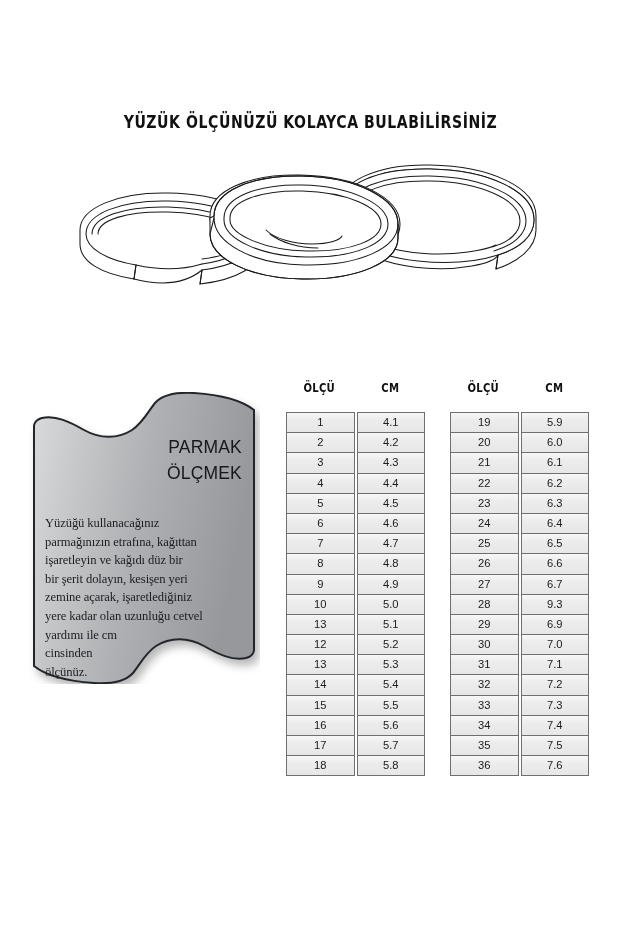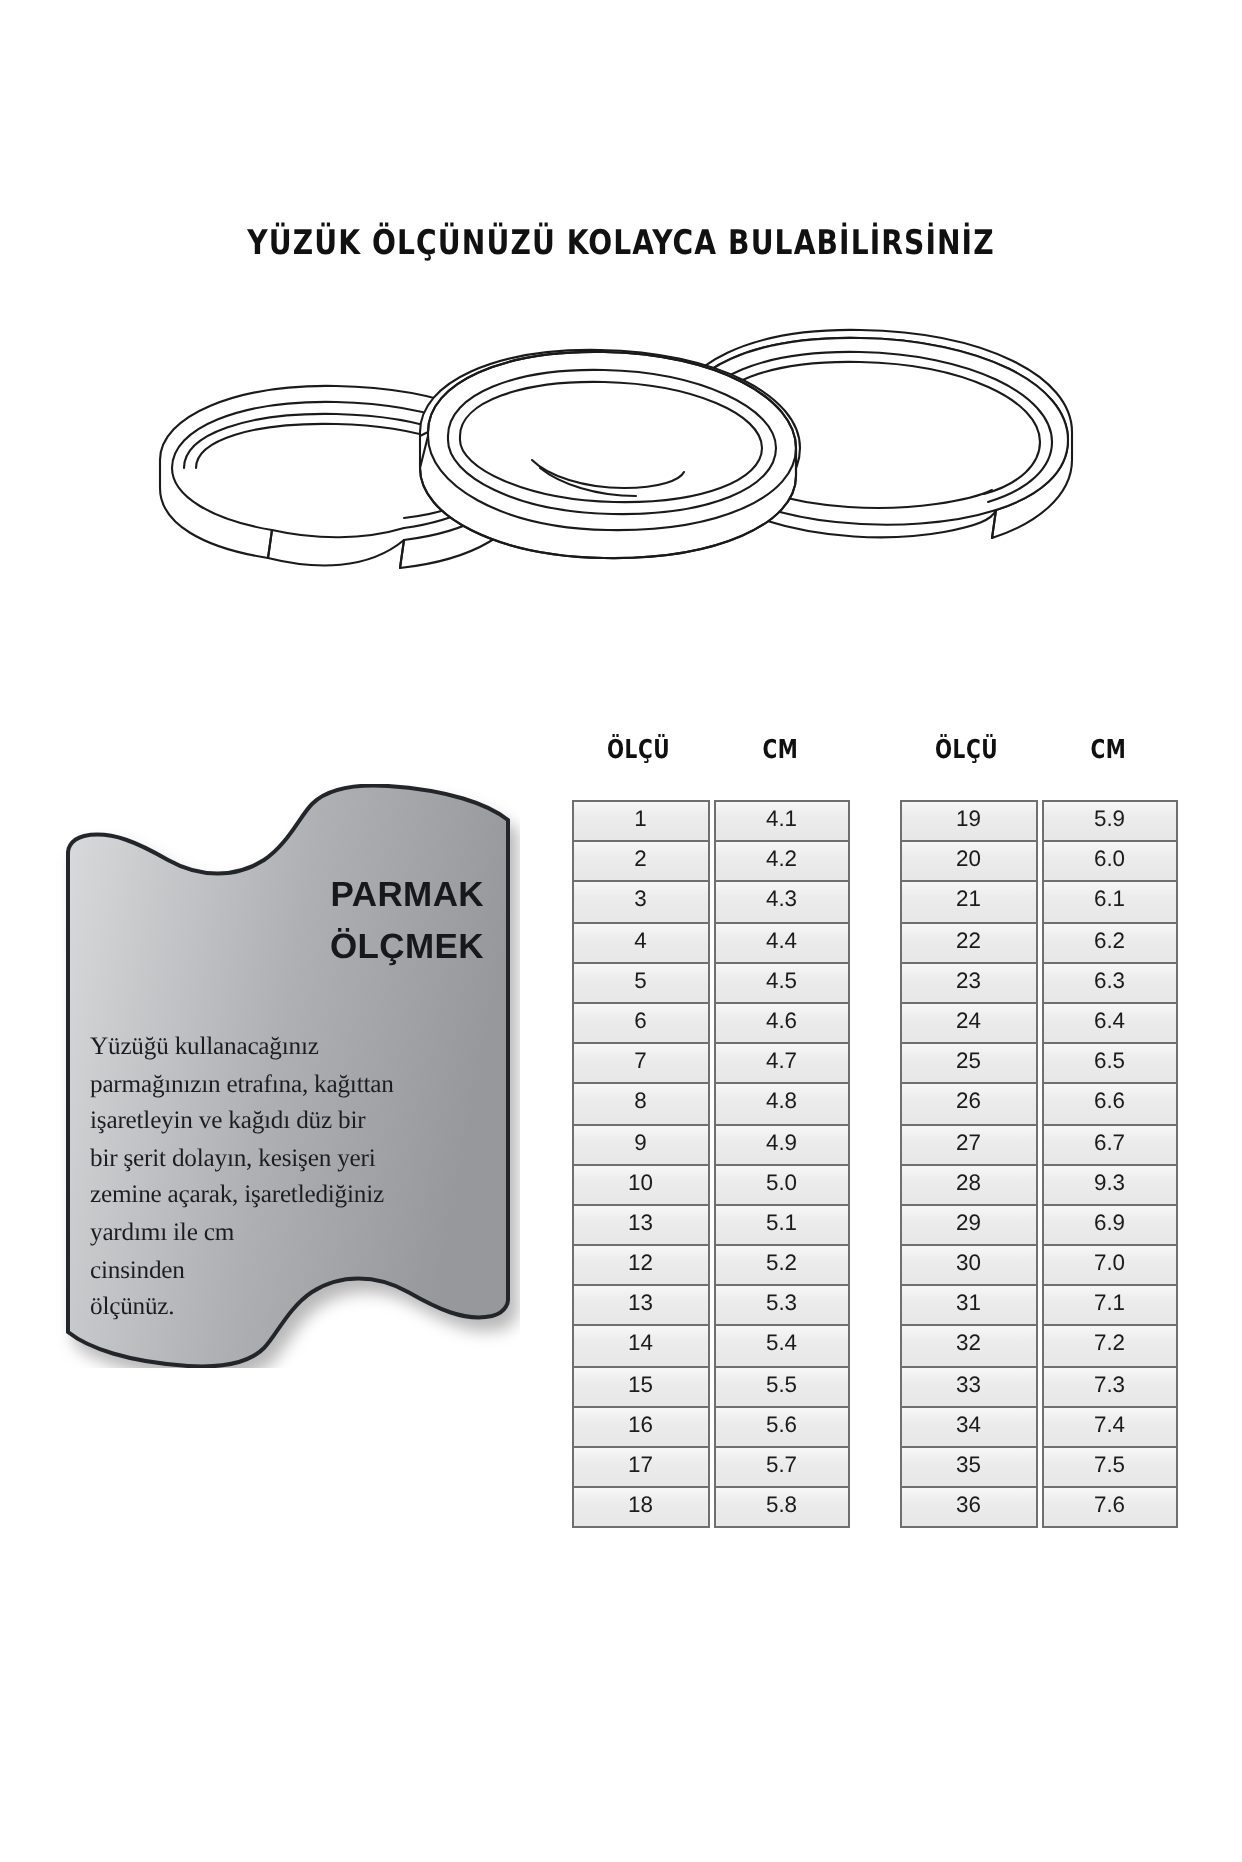--- a/index.html
+++ b/index.html
@@ -67,21 +67,21 @@
     padding: 0;
   }
   #panel-title {
     position: absolute;
     right: 18px;
     top: 42px;
     width: 160px;
     text-align: right;
     font-family: "Liberation Sans", sans-serif;
     font-size: 17.5px;
-    font-weight: 700;
+    font-weight: 400;
     line-height: 26px;
     color: #16181b;
     letter-spacing: 0.2px;
   }
   #panel-title span { display: block; }
   #panel-body {
     position: absolute;
     left: 17px;
     top: 122px;
     width: 202px;
@@ -89,21 +89,21 @@
     font-size: 12.6px;
     line-height: 18.6px;
     color: #1b1d20;
     letter-spacing: -0.1px;
   }
   #panel-body .blk { display: block; }
 
   
   .size-table {
     position: absolute;
-    top: 368px;
+    top: 380px;
     width: 139px;
   }
   #table-left  { left: 286px; }
   #table-right { left: 450px; }
 
   .size-table .thead {
     display: flex;
     height: 22px;
     align-items: flex-start;
   }
@@ -232,20 +232,21 @@
     <div id="panel-title">
       <span>PARMAK</span>
       <span>ÖLÇMEK</span>
     </div>
     <div id="panel-body">
       <span class="blk">Yüzüğü kullanacağınız</span>
       <span class="blk">parmağınızın etrafına, kağıttan</span>
       <span class="blk">işaretleyin ve kağıdı düz bir</span>
       <span class="blk">bir şerit dolayın, kesişen yeri</span>
       <span class="blk">zemine açarak, işaretlediğiniz</span>
+      <span class="blk">yere kadar olan uzunluğu cetvel</span>
       <span class="blk">yardımı ile cm</span>
       <span class="blk">cinsinden</span>
       <span class="blk">ölçünüz.</span>
     </div>
   </div>
 </div>
 
 <div class="size-table" id="table-left">
   <div class="thead">
     <div class="th">ÖLÇÜ</div>

